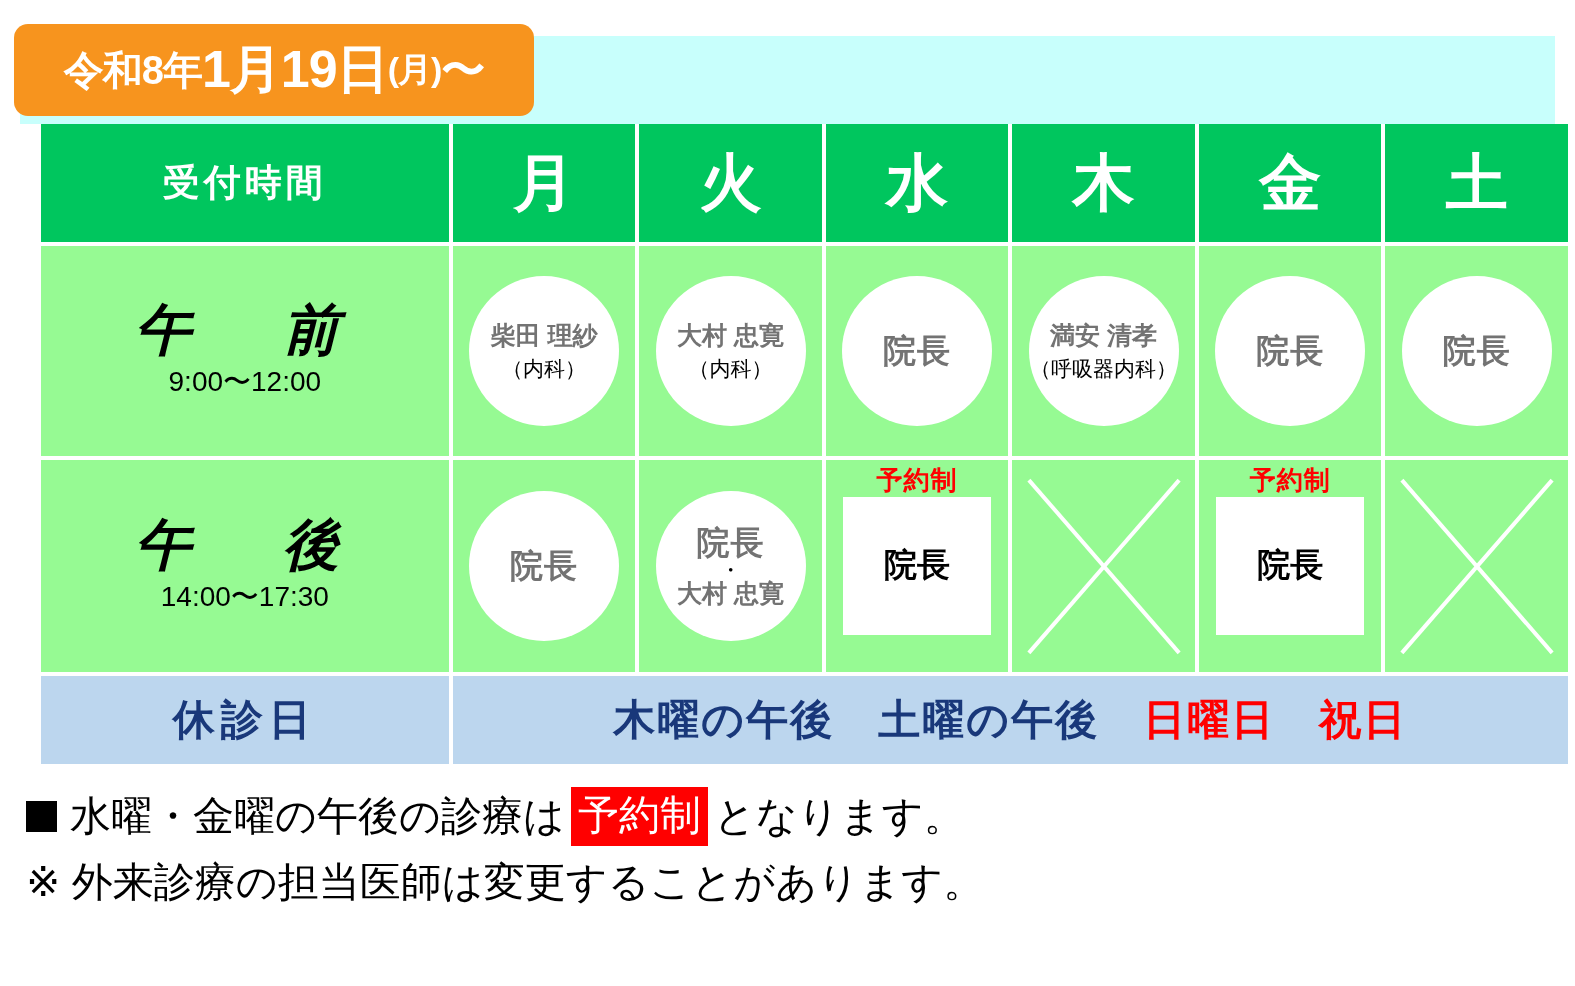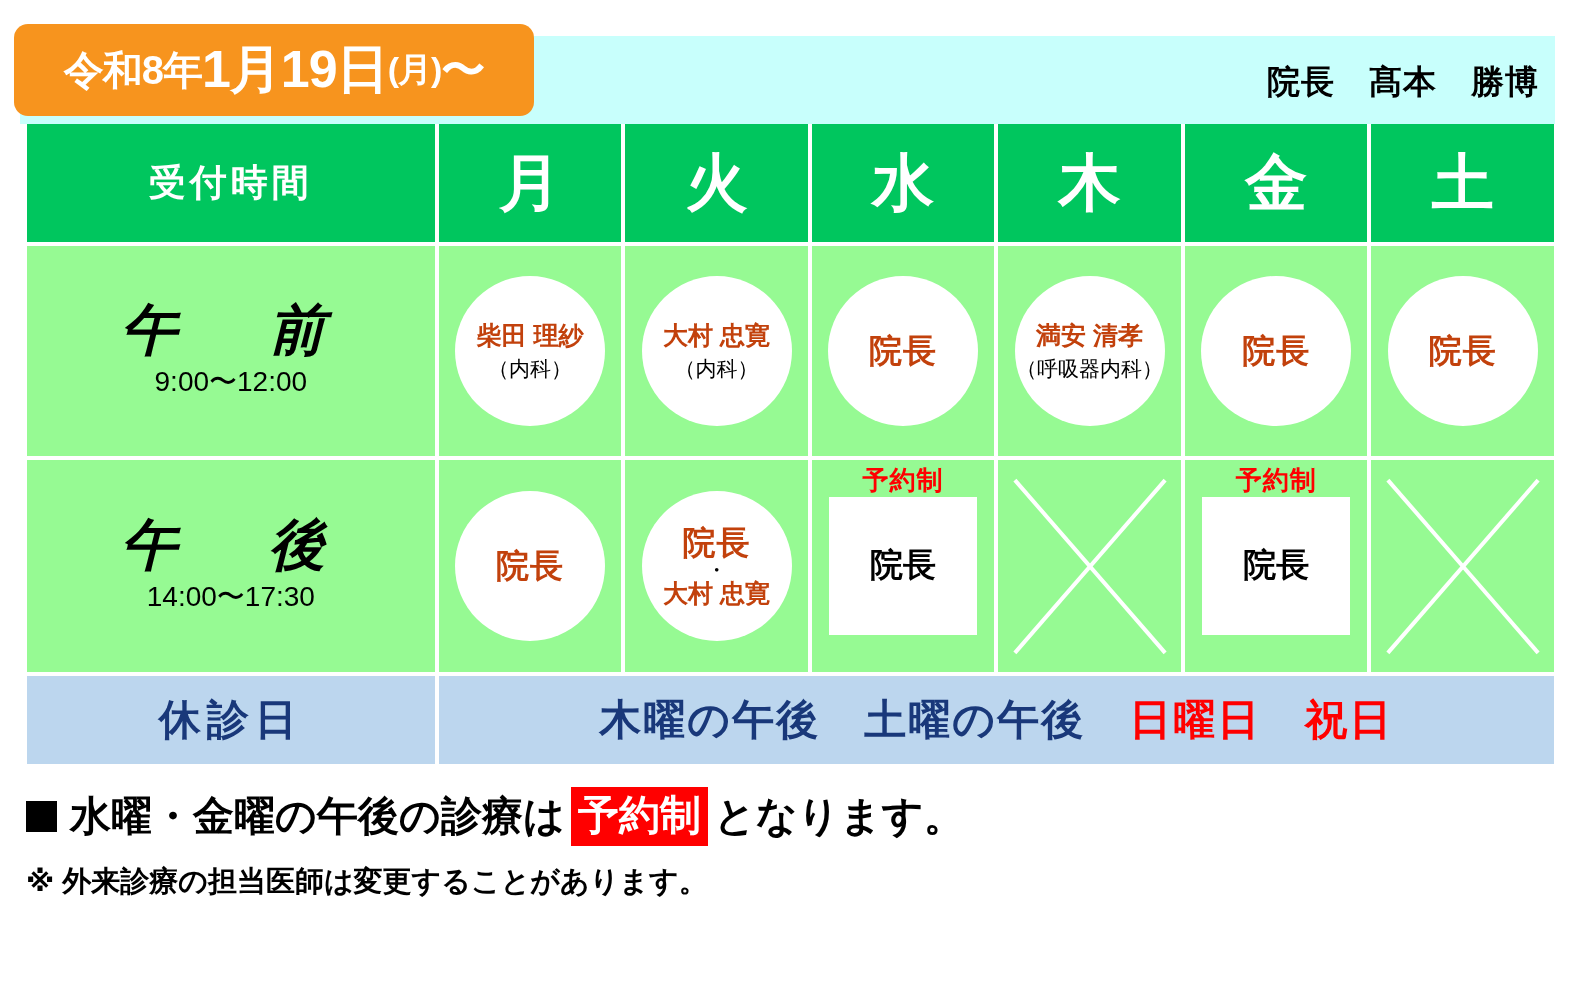--- a/index.html
+++ b/index.html
@@ -72,21 +72,21 @@
     color: #000000;
     font-size: 33px;
     font-weight: bold;
     letter-spacing: 1px;
     white-space: pre;
   }
 
   
   .sched {
     position: absolute;
-    left: 23px; top: 120px;
+    left: 37px; top: 120px;
     width: 1535px;
     border-collapse: separate;
     border-spacing: 4px 4px;
     table-layout: fixed;
   }
   .sched td {
     padding: 0;
     vertical-align: middle;
     text-align: center;
     position: relative;
@@ -146,21 +146,21 @@
     border-radius: 50%;
     width: 150px;
     height: 150px;
     line-height: 1.12;
   }
   .row-pm .bubble { width: 150px; height: 150px; }
 
   .bubble .dname {
     font-size: 25px;
     font-weight: bold;
-    color: #c2410c;
+    color: #737373;
     white-space: nowrap;
   }
   .bubble .dname.big {
     font-size: 33px;
     letter-spacing: 1px;
   }
   .bubble .dept {
     font-size: 21px;
     font-weight: normal;
     color: #000000;
@@ -246,25 +246,25 @@
   .notes {
     position: absolute;
     left: 26px;
     top: 782px;
     width: 1530px;
   }
   .note {
     display: flex;
     align-items: center;
     color: #000000;
-    font-weight: bold;
+    font-weight: normal;
     white-space: pre;
   }
   .note-1 { font-size: 41px; height: 68px; }
-  .note-2 { font-size: 29px; height: 64px; text-align: right; }
+  .note-2 { font-size: 41px; height: 64px; text-align: right; }
   .note-3 { font-size: 41px; height: 62px; padding-left: 54px; }
   .sq-bullet {
     display: inline-block;
     width: 31px;
     height: 31px;
     background: #000000;
     margin-right: 13px;
     flex: none;
   }
   .hl-red {
@@ -281,21 +281,20 @@
   <div class="header-cyan"></div>
 
   <div class="date-badge">
     <span class="era">令和8年</span>
     <span class="md"> 1月19日</span>
     <span class="dow">(月)</span>
     <span class="tilde">〜</span>
   </div>
 
 
-  <div class="director">院長　髙本　勝博</div>
 </div>
 
 <table class="sched">
   <colgroup>
     <col class="col-time">
     <col class="col-day">
       <col class="col-day">
       <col class="col-day">
     <col class="col-day">
       <col class="col-day">

